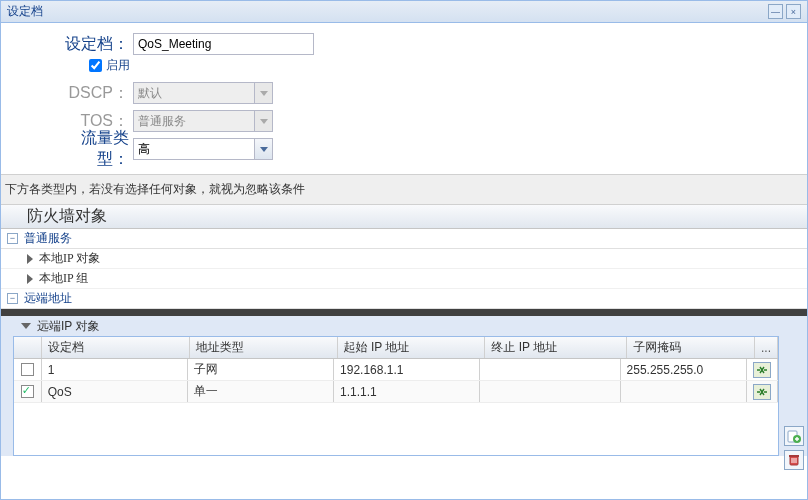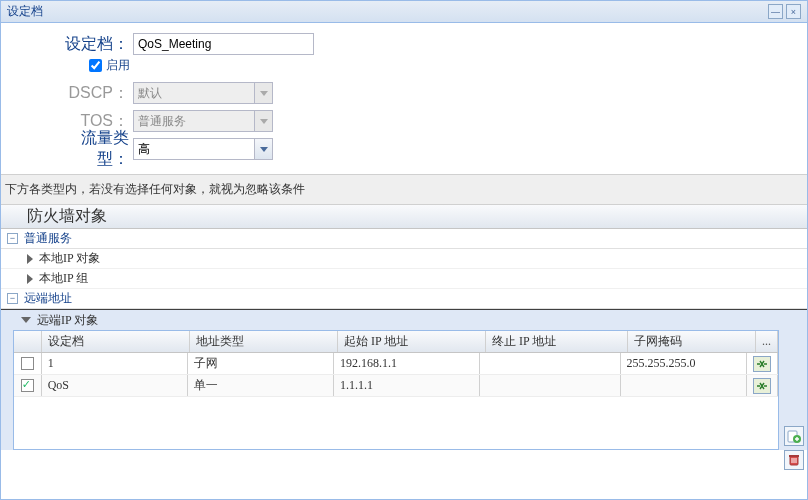--- a/index.html
+++ b/index.html
@@ -22,21 +22,21 @@
 .checkbox { width: 13px; height: 13px; }
 .checkbox-label { color: #15428b; }
 .hint-bar { padding: 6px 4px; background: #efefef; border-top: 1px solid #d0d0d0; border-bottom: 1px solid #d0d0d0; color: #333; }
 .group-header { height: 24px; background: linear-gradient(#f9fafc,#e1e7ef); border-bottom: 1px solid #c5c5c5; display: flex; align-items: center; padding: 0 6px 0 26px; font-size: 16px; color: #333; }
 .section-header { height: 20px; display: flex; align-items: center; padding: 0 6px; border-bottom: 1px solid #e0e0e0; color: #15428b; font-size: 12px; background: #fff; }
 .section-header .toggle { width: 11px; height: 11px; border: 1px solid #8ba7c7; background: #fff; margin-right: 6px; display: flex; align-items: center; justify-content: center; font-size: 9px; line-height: 1; color: #4a6b9b; cursor: pointer; }
 .tree-item { height: 20px; display: flex; align-items: center; padding-left: 26px; border-bottom: 1px solid #f0f0f0; color: #333; font-family: Liberation Serif, serif; }
 .tree-item .tri { width: 0; height: 0; margin-right: 6px; }
 .tri-right { border-top: 5px solid transparent; border-bottom: 5px solid transparent; border-left: 6px solid #666; }
 .tri-down { border-left: 5px solid transparent; border-right: 5px solid transparent; border-top: 6px solid #666; }
-.expanded-block { background: #dfe8f6; border-top: 1px solid #404040; font-family: Liberation Serif, serif; }
+.expanded-block { background: #dfe8f6; border-top: 7px solid #404040; }
 .exp-header { height: 20px; display: flex; align-items: center; padding-left: 20px; }
 .exp-header .tri { margin-right: 6px; }
 .table-wrap { position: relative; margin: 0 28px 0 12px; background: #fff; border: 1px solid #99bbe8; height: 120px; }
 .table-head { display: flex; height: 22px; background: linear-gradient(#f9fafc,#e1e7ef); border-bottom: 1px solid #c5c5c5; }
 .th, .td { font-size: 12px; display: flex; align-items: center; padding: 0 6px; border-right: 1px solid #d0d0d0; }
 .col-chk { width: 28px; justify-content: center; padding: 0; }
 .col-profile { width: 148px; }
 .col-addrtype { width: 148px; }
 .col-start { width: 148px; }
 .col-end { width: 142px; }

